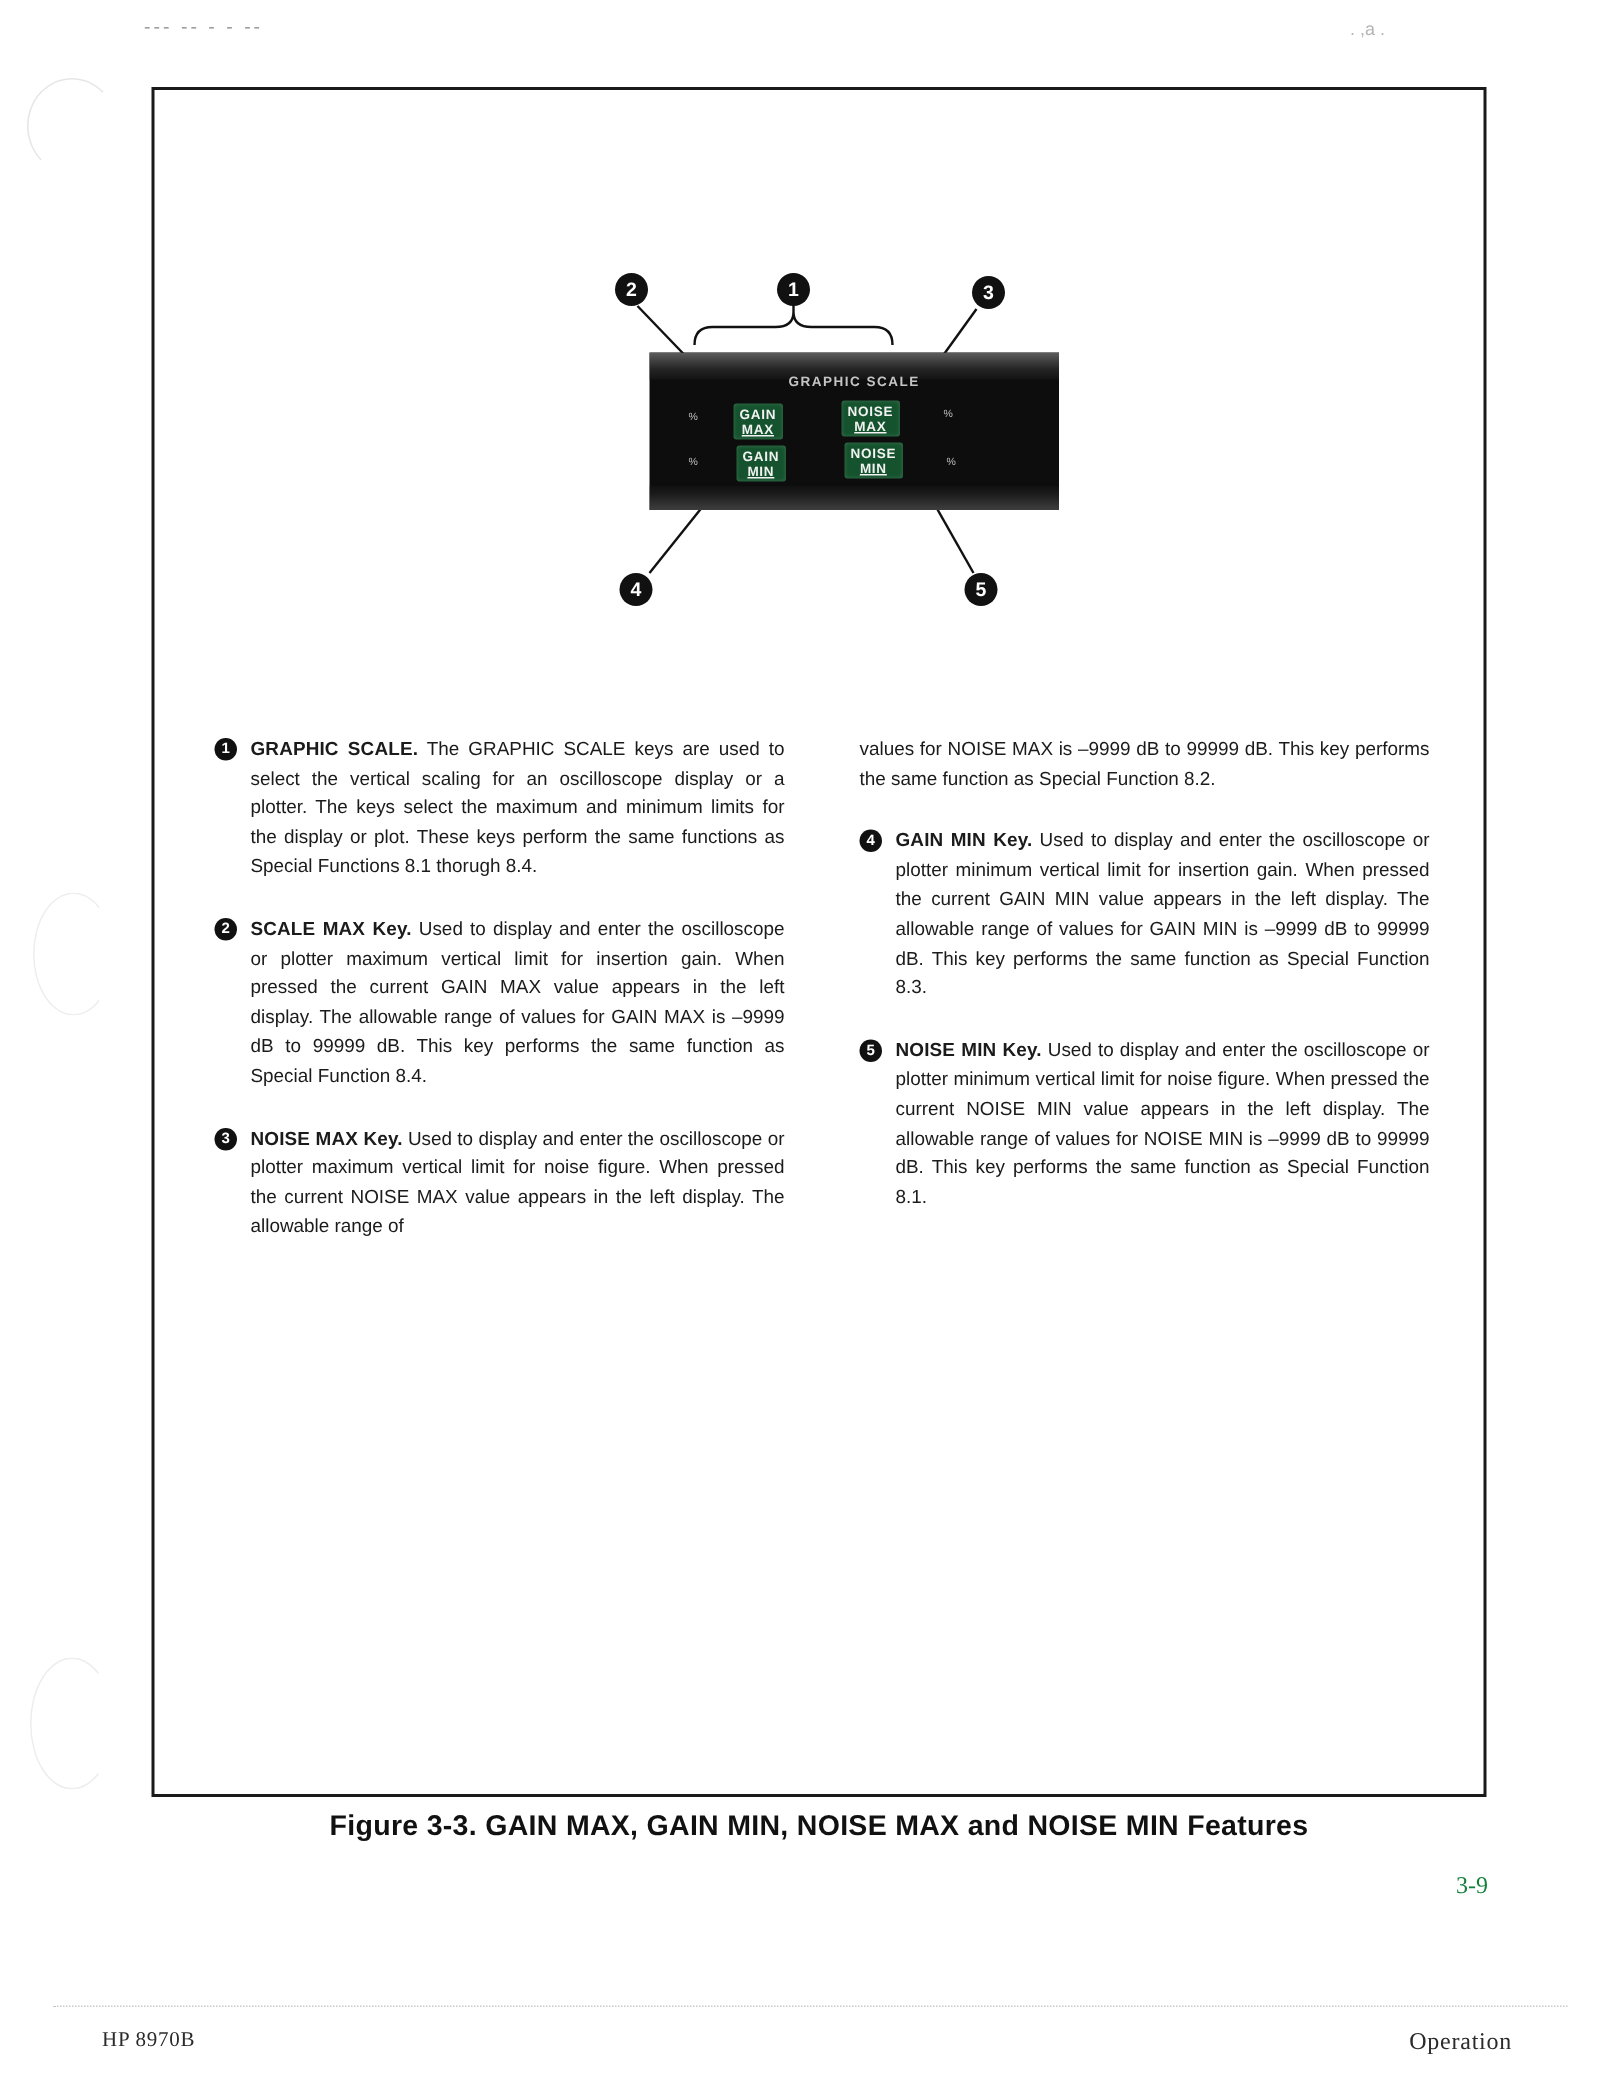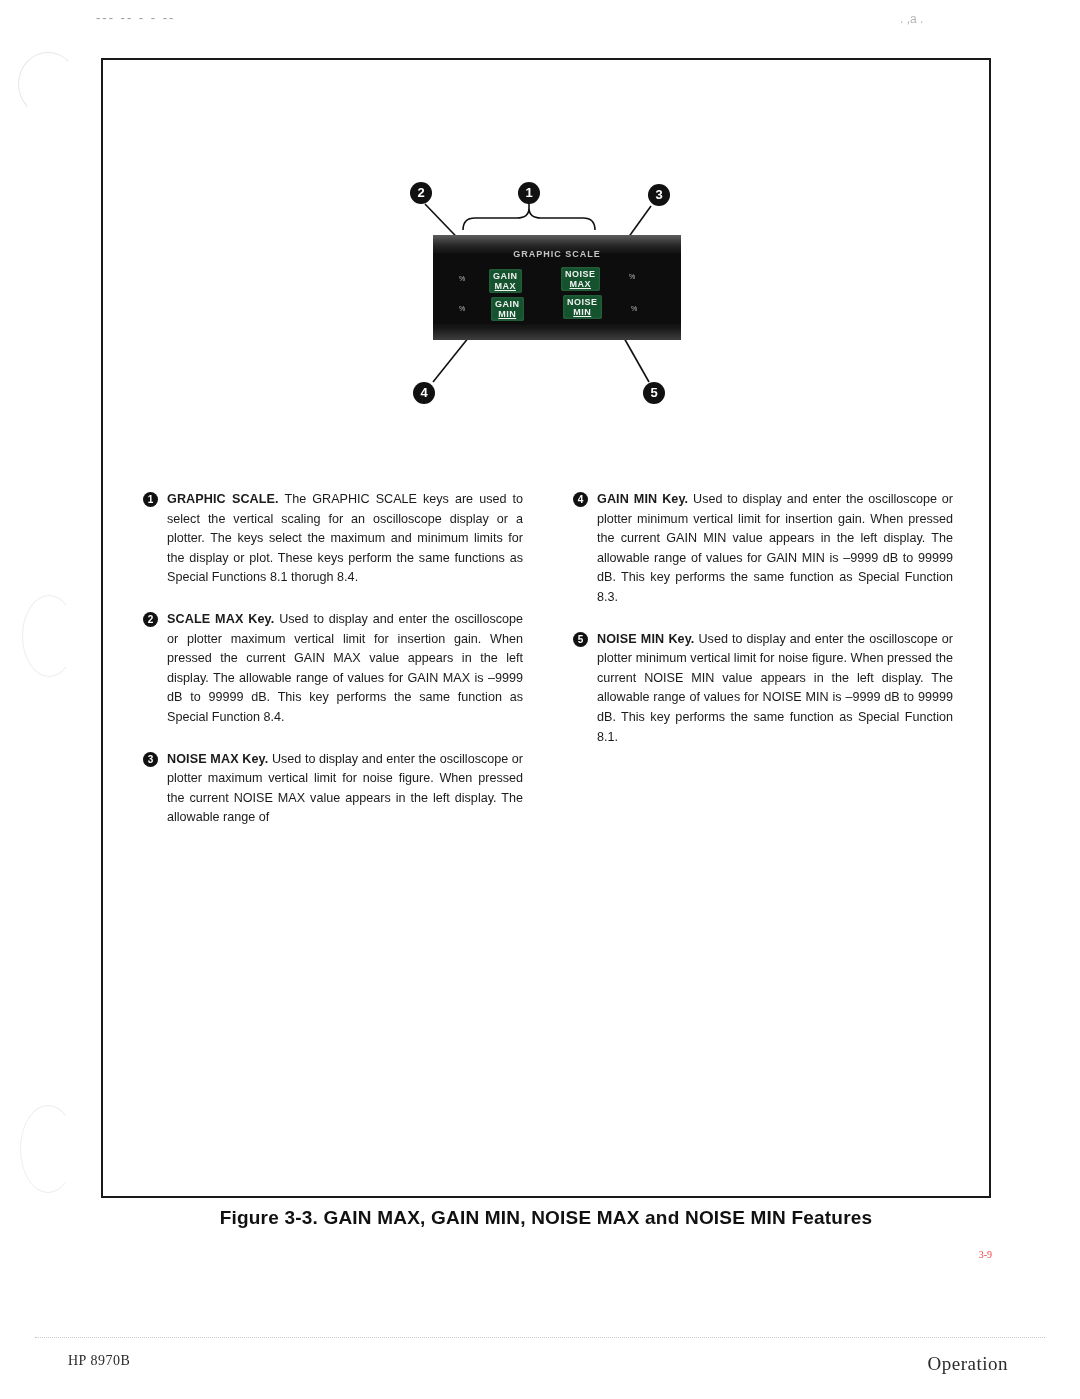--- a/index.html
+++ b/index.html
@@ -69,21 +69,21 @@
     left: 0;
     top: 0;
     width: 890px;
     height: 400px;
   }
 
   .panel-photo {
     position: absolute;
     left: 330px;
     top: 175px;
-    width: 248px;
+    width: 273px;
     height: 105px;
     background: #0d0d0d;
     overflow: hidden;
   }
   .panel-photo .glare {
     position: absolute;
     left: 0; top: 0;
     width: 100%; height: 18px;
     background: linear-gradient(180deg, #6b6b6b 0%, #2a2a2a 60%, #141414 100%);
     opacity: .85;
@@ -208,22 +208,22 @@
     font-size: 19px;
     font-weight: bold;
     color: #111;
     letter-spacing: .2px;
   }
 
   .page-num {
     position: absolute;
     right: 88px;
     top: 1249px;
-    font-size: 10px;
-    color: #ef4444;
+    font-size: 16px;
+    color: #15803d;
     font-family: "Liberation Serif", serif;
   }
 
   .footer-rule {
     position: absolute;
     left: 35px;
     top: 1337px;
     width: 1010px;
     border-top: 1px dotted #c9c9c9;
   }
@@ -233,21 +233,21 @@
     top: 1353px;
     font-size: 14px;
     color: #2b2b2b;
     font-family: "Liberation Serif", serif;
     letter-spacing: .5px;
   }
   .footer-right {
     position: absolute;
     right: 72px;
     top: 1353px;
-    font-size: 19px;
+    font-size: 16px;
     color: #2b2b2b;
     font-family: "Liberation Serif", serif;
     letter-spacing: .5px;
   }
 </style>
 </head>
 <body>
 
 <div class="scan-blob blob1"></div>
 <div class="scan-blob blob2"></div>
@@ -325,20 +325,23 @@
 
       <div class="para">
         <span class="bullet">3</span>
         <span class="ptext"><span class="lead">NOISE MAX Key.</span><span> Used to display and enter the oscilloscope or plotter maximum vertical limit for noise figure. When pressed the current NOISE MAX value appears in the left display. The allowable range of</span></span>
       </div>
 
     </div>
 
     <div class="col col-right">
 
+      <div class="para cont">
+        <span class="ptext"><span>values for NOISE MAX is –9999 dB to 99999 dB. This key performs the same function as Special Function 8.2.</span></span>
+      </div>
 
       <div class="para">
         <span class="bullet">4</span>
         <span class="ptext"><span class="lead">GAIN MIN Key.</span><span> Used to display and enter the oscilloscope or plotter minimum vertical limit for insertion gain. When pressed the current GAIN MIN value appears in the left display. The allowable range of values for GAIN MIN is –9999 dB to 99999 dB. This key performs the same function as Special Function 8.3.</span></span>
       </div>
 
       <div class="para">
         <span class="bullet">5</span>
         <span class="ptext"><span class="lead">NOISE MIN Key.</span><span> Used to display and enter the oscilloscope or plotter minimum vertical limit for noise figure. When pressed the current NOISE MIN value appears in the left display. The allowable range of values for NOISE MIN is –9999 dB to 99999 dB. This key performs the same function as Special Function 8.1.</span></span>
       </div>

